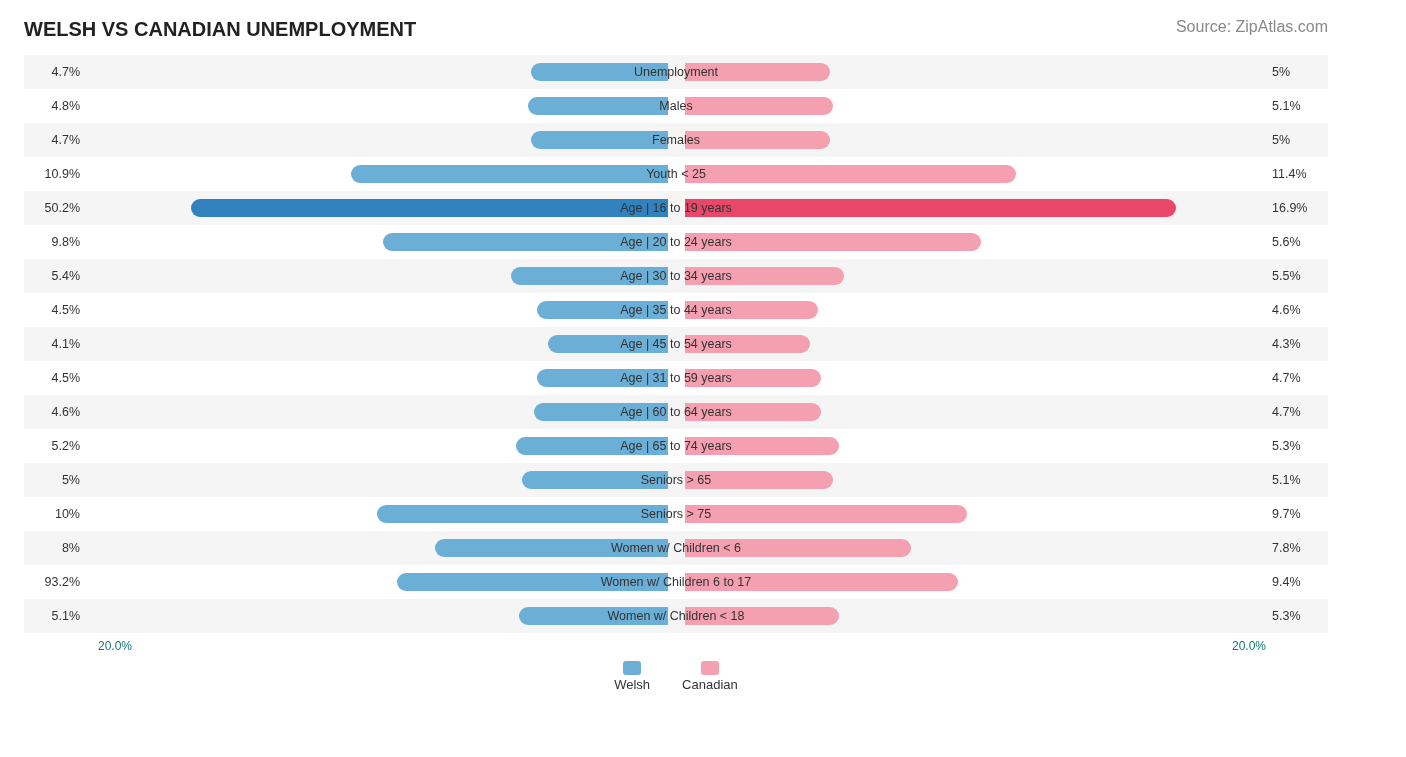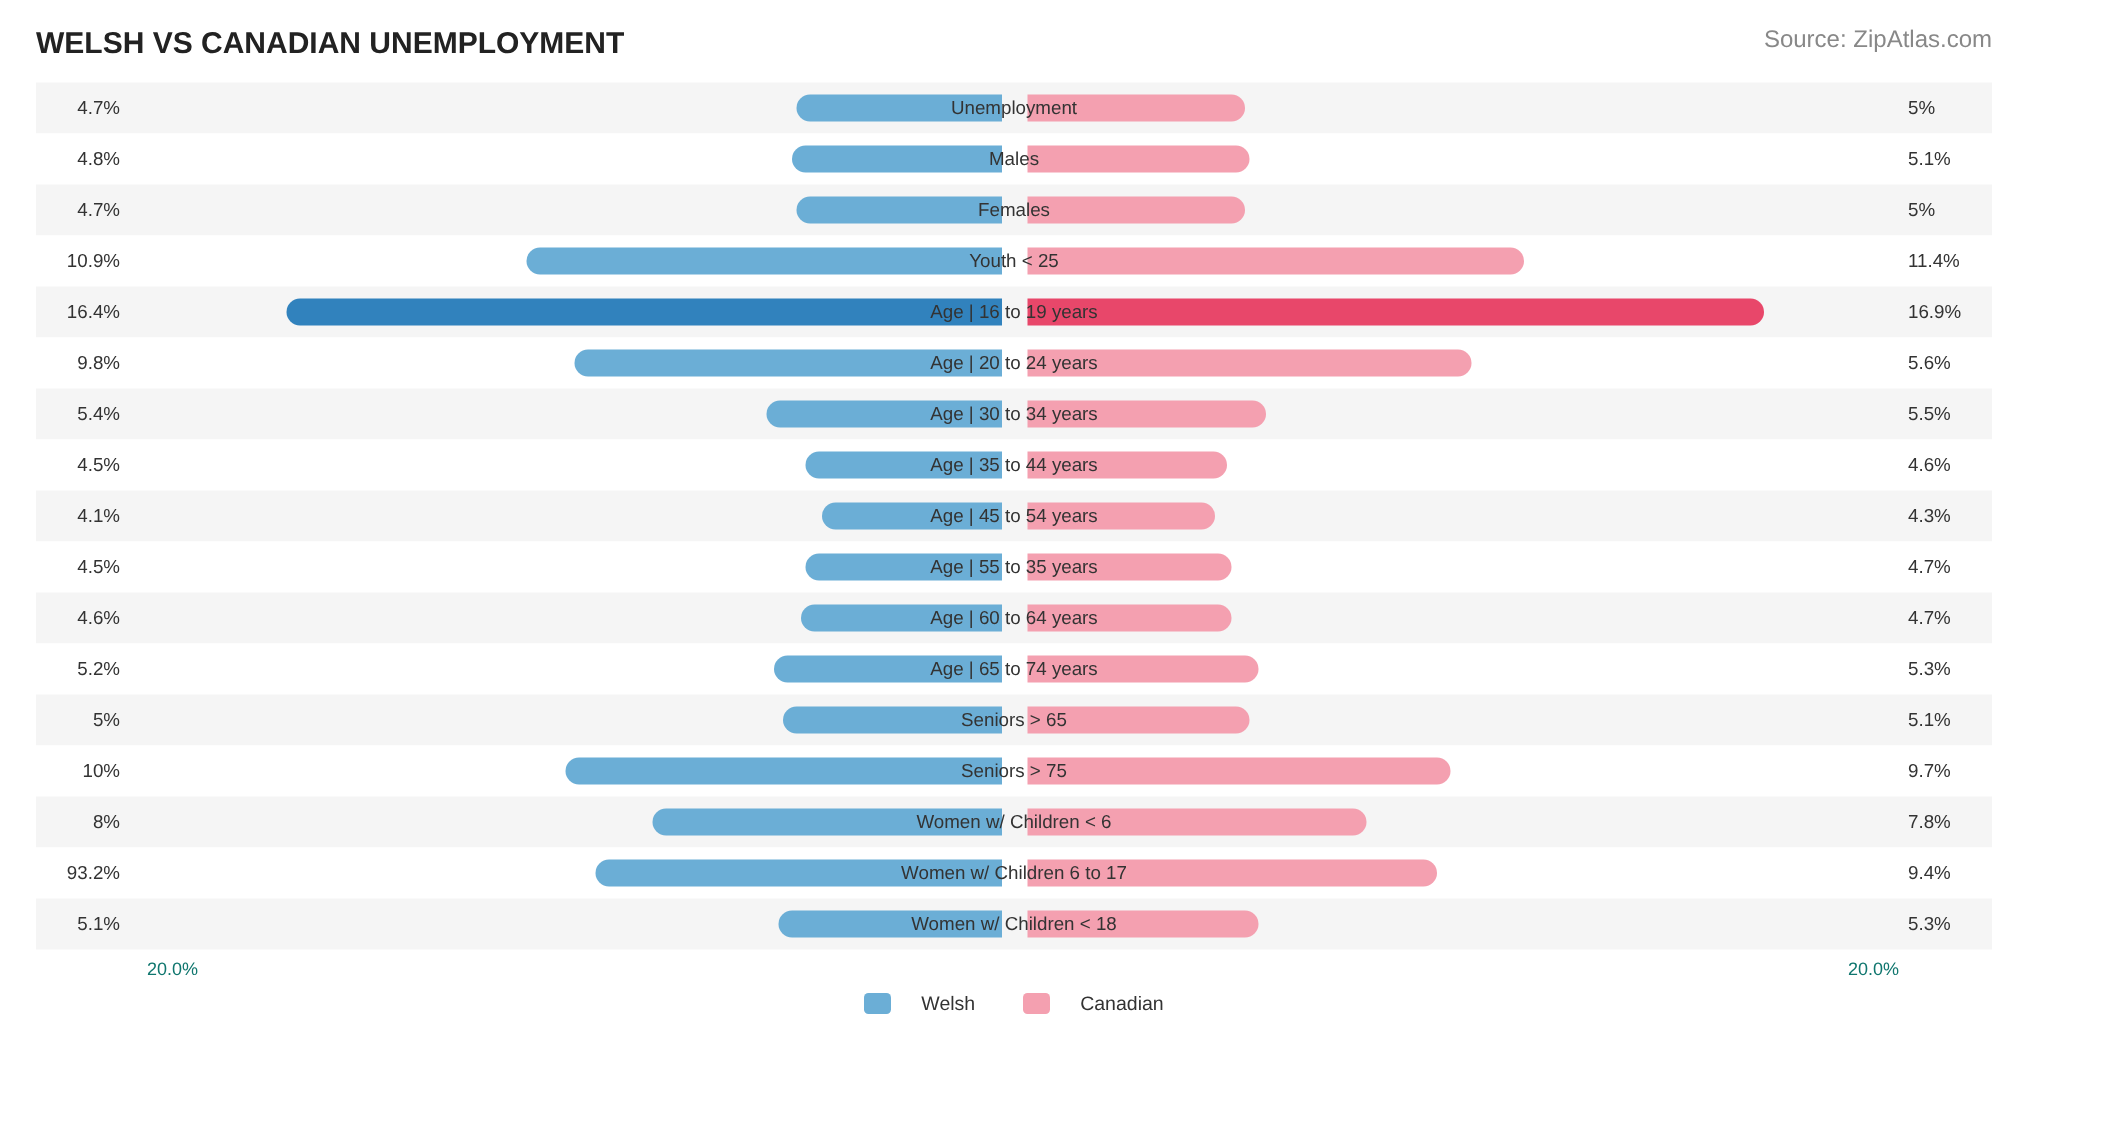--- a/index.html
+++ b/index.html
@@ -131,23 +131,24 @@
     }
     .legend {
       display: flex;
       justify-content: center;
       gap: 32px;
       margin-top: 8px;
     }
     .legend-item {
       display: flex;
       align-items: center;
-      gap: 20px;
+      gap: 2px;
       font-size: 13px;
       color: #333;
+      flex-direction: column;
     }
     .legend-swatch {
       width: 18px;
       height: 14px;
       border-radius: 3px;
     }
     .swatch-blue { background: #6baed6; }
     .swatch-pink { background: #f4a0b0; }
     
     .highlight-row .bar-blue { background: #3182bd; }
@@ -208,21 +209,21 @@
             <div class="bar-blue" style="width: 54.5%;"></div>
           </div>
           <div class="label-center">Youth &lt; 25</div>
           <div class="right-bar-wrap">
             <div class="bar-pink" style="width: 57%;"></div>
           </div>
         </div>
         <div class="right-val">11.4%</div>
       </div>
       <div class="bar-row highlight-row">
-        <div class="left-val">16.4%</div>
+        <div class="left-val">50.2%</div>
         <div class="bars-center">
           <div class="left-bar-wrap">
             <div class="bar-blue" style="width: 82%;"></div>
           </div>
           <div class="label-center">Age | 16 to 19 years</div>
           <div class="right-bar-wrap">
             <div class="bar-pink" style="width: 84.5%;"></div>
           </div>
         </div>
         <div class="right-val">16.9%</div>
@@ -278,21 +279,21 @@
           </div>
         </div>
         <div class="right-val">4.3%</div>
       </div>
       <div class="bar-row">
         <div class="left-val">4.5%</div>
         <div class="bars-center">
           <div class="left-bar-wrap">
             <div class="bar-blue" style="width: 22.5%;"></div>
           </div>
-          <div class="label-center">Age | 55 to 35 years</div>
+          <div class="label-center">Age | 31 to 59 years</div>
           <div class="right-bar-wrap">
             <div class="bar-pink" style="width: 23.5%;"></div>
           </div>
         </div>
         <div class="right-val">4.7%</div>
       </div>
       <div class="bar-row">
         <div class="left-val">4.6%</div>
         <div class="bars-center">
           <div class="left-bar-wrap">

